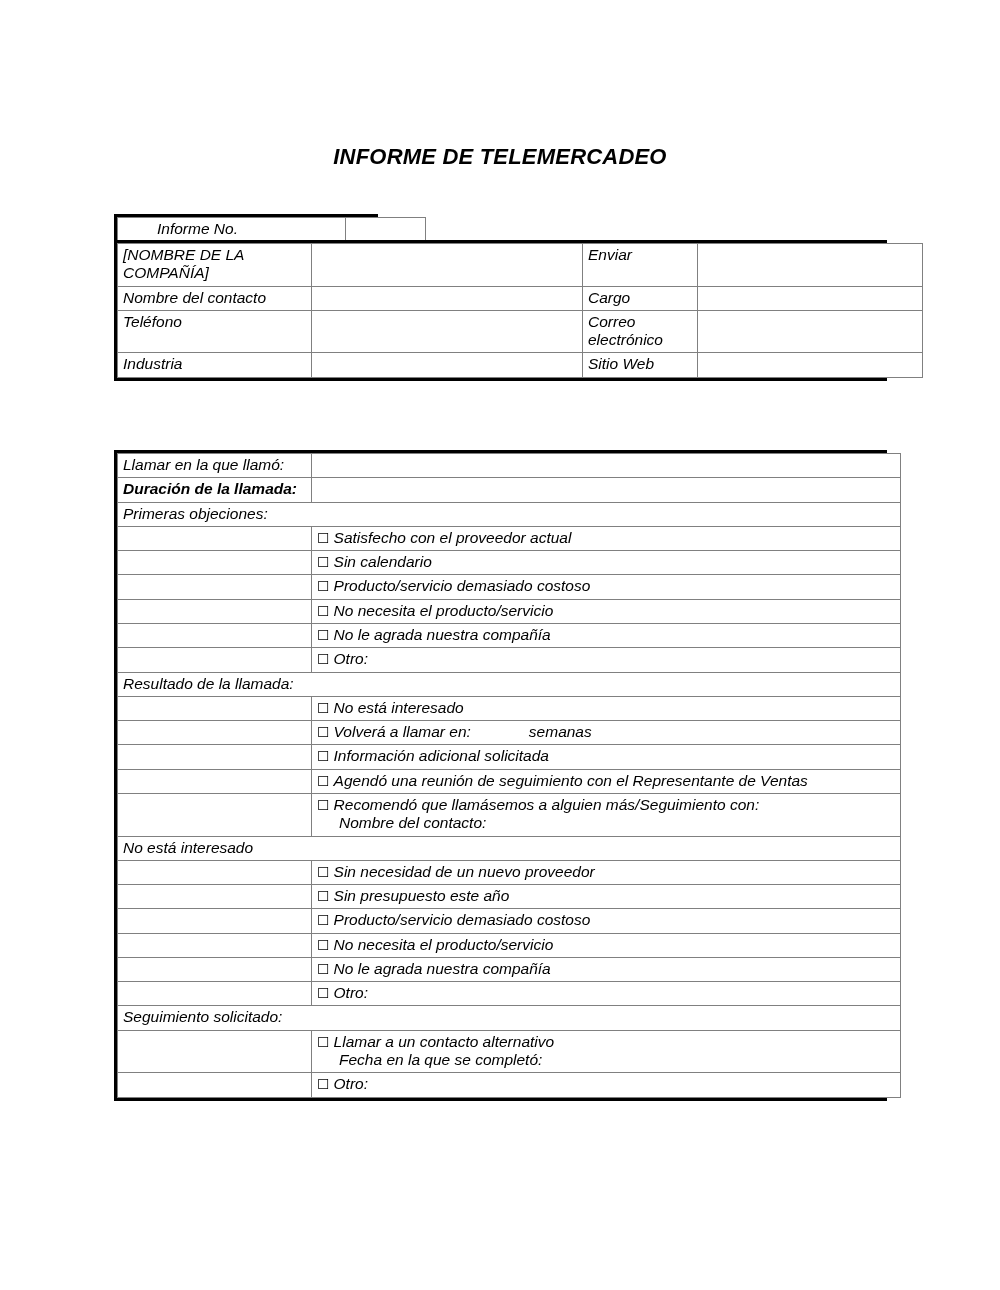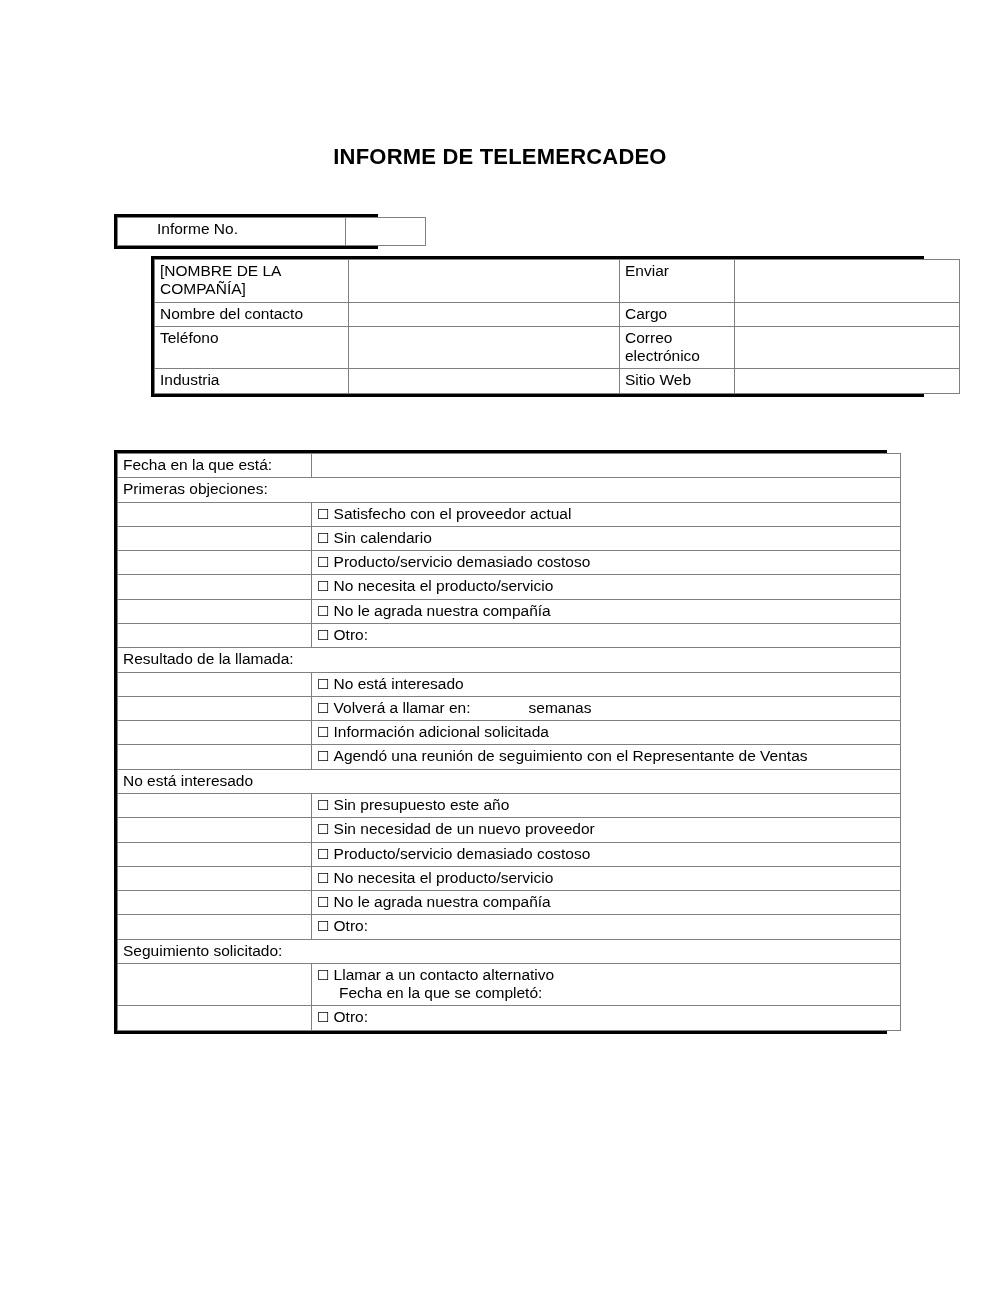--- a/index.html
+++ b/index.html
@@ -13,20 +13,21 @@
     height: 1290px;
     font-family: "Liberation Sans", sans-serif;
     color: #000000;
     -webkit-font-smoothing: antialiased;
   }
   .page {
     position: relative;
     width: 1000px;
     height: 1290px;
     overflow: hidden;
+    font-style: italic;
   }
 
   
   .doc-title {
     position: absolute;
     left: 0;
     top: 144px;
     width: 1000px;
     text-align: center;
     font-size: 22px;
@@ -66,23 +67,22 @@
     top: 214px;
     width: 258px;
   }
   #informe-no-table table.form { width: 258px; }
   #informe-no-table td.lbl { width: 183px; height: 22px; padding-left: 39px; }
   #informe-no-table td.val { width: 69px; }
 
   
   #contact-table {
     left: 114px;
-    top: 256px;
+    top: 240px;
     width: 767px;
-    margin-left: 37px;
   }
   #contact-table table.form { width: 767px; }
   .c-lbl   { width: 183px; }
   .c-val   { width: 260px; }
   .c-lbl2  { width: 104px; }
   .c-val2  { width: 214px; }
 
   
   #call-table {
     left: 114px;
@@ -158,24 +158,28 @@
             <td class="c-val2"></td>
           </tr>
         </tbody>
     </table>
   </div>
 
   <div class="frame" id="call-table">
     <table class="form">
       <tbody id="call-rows">
           <tr>
-            <td class="lbl k-lbl">Fecha en la que está:</td>
+            <td class="lbl k-lbl">Llamar en la que llamó:</td>
             <td class="k-val"></td>
           </tr>
           <tr>
+            <td class="lbl k-lbl bold">Duración de la llamada:</td>
+            <td class="k-val"></td>
+          </tr>
+          <tr>
             <td class="hdr" colspan="2">Primeras objeciones:</td>
           </tr>
           <tr>
             <td class="k-blank">&nbsp;</td>
             <td class="k-item"><span class="check">☐</span><span>Satisfecho con el proveedor actual</span></td>
           </tr>
           <tr>
             <td class="k-blank">&nbsp;</td>
             <td class="k-item"><span class="check">☐</span><span>Sin calendario</span></td>
           </tr>
@@ -207,30 +211,34 @@
             <td class="k-item"><span class="check">☐</span><span>Volverá a llamar en:</span><span class="gap">&nbsp;</span><span>semanas</span></td>
           </tr>
           <tr>
             <td class="k-blank">&nbsp;</td>
             <td class="k-item"><span class="check">☐</span><span>Información adicional solicitada</span></td>
           </tr>
           <tr>
             <td class="k-blank">&nbsp;</td>
             <td class="k-item"><span class="check">☐</span><span>Agendó una reunión de seguimiento con el Representante de Ventas</span></td>
           </tr>
+          <tr class="row-tall">
+            <td class="k-blank">&nbsp;</td>
+            <td class="k-item"><span class="check">☐</span><span>Recomendó que llamásemos a alguien más/Seguimiento con:</span><span class="sub-line">Nombre del contacto:</span></td>
+          </tr>
           <tr>
             <td class="hdr" colspan="2">No está interesado</td>
           </tr>
           <tr>
             <td class="k-blank">&nbsp;</td>
+            <td class="k-item"><span class="check">☐</span><span>Sin necesidad de un nuevo proveedor</span></td>
+          </tr>
+          <tr>
+            <td class="k-blank">&nbsp;</td>
             <td class="k-item"><span class="check">☐</span><span>Sin presupuesto este año</span></td>
-          </tr>
-          <tr>
-            <td class="k-blank">&nbsp;</td>
-            <td class="k-item"><span class="check">☐</span><span>Sin necesidad de un nuevo proveedor</span></td>
           </tr>
           <tr>
             <td class="k-blank">&nbsp;</td>
             <td class="k-item"><span class="check">☐</span><span>Producto/servicio demasiado costoso</span></td>
           </tr>
           <tr>
             <td class="k-blank">&nbsp;</td>
             <td class="k-item"><span class="check">☐</span><span>No necesita el producto/servicio</span></td>
           </tr>
           <tr>

